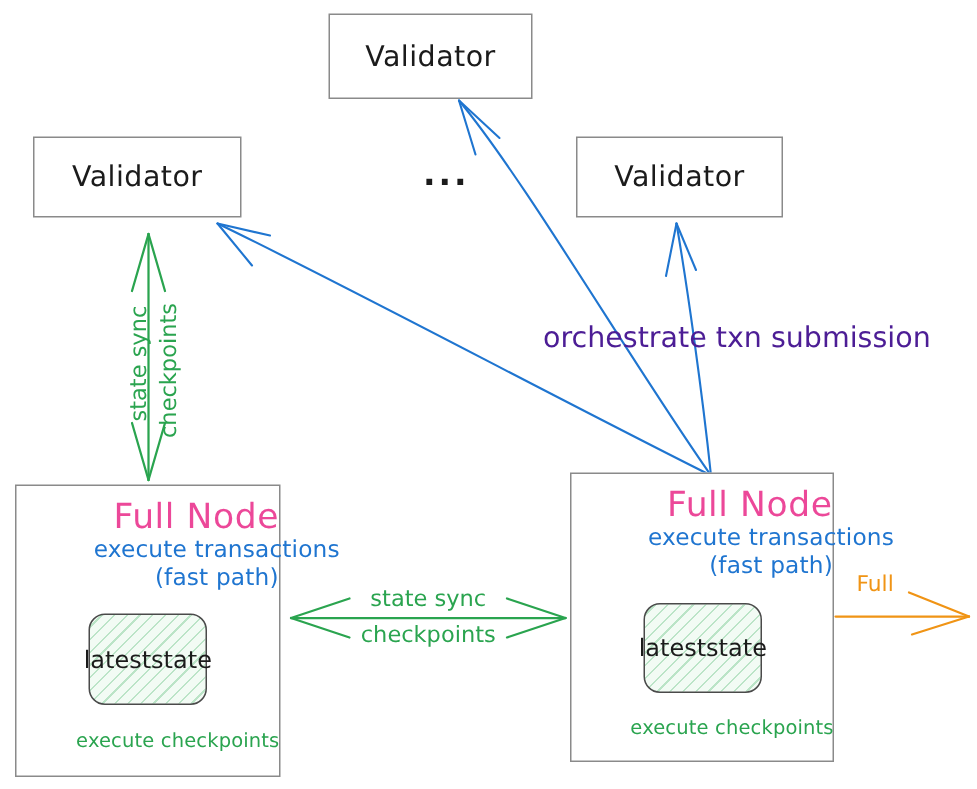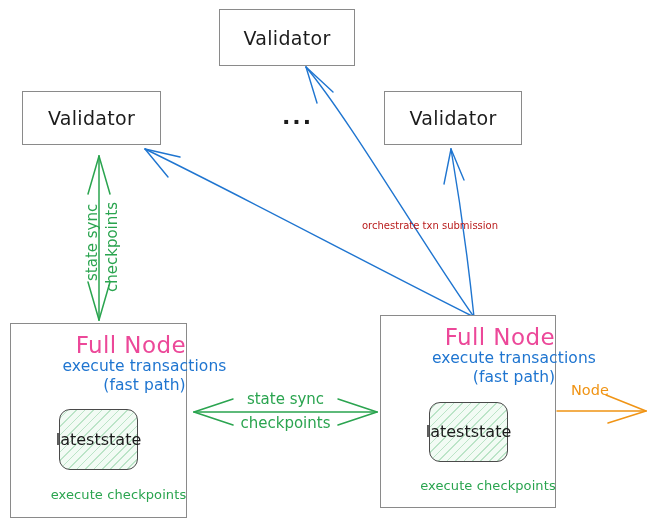--- a/index.html
+++ b/index.html
@@ -99,21 +99,21 @@
     font-weight: 700;
     letter-spacing: 2px;
     line-height: 10px;
   }
   .edge-label {
     position: absolute;
     text-align: center;
     line-height: 17px;
     white-space: nowrap;
   }
-  .edge-label.blue { color: #b91c1c; font-size: 10px; }
+  .edge-label.blue { color: #4c1d95; font-size: 19px; }
   .edge-label.green { color: #2aa44f; font-size: 15px; }
   .edge-label.orange { color: #f09415; font-size: 14.5px; }
   .rot-label {
     position: absolute;
     transform-origin: 0 0;
     transform: rotate(-90deg);
     color: #2aa44f;
     font-size: 15px;
     white-space: nowrap;
   }
@@ -206,15 +206,15 @@
   <div class="edge-label blue" style="left:362px; top:217px;">orchestrate txn submission</div>
 
   <div class="rot-label" style="left:83px; top:281px;">state sync</div>
 
   <div class="rot-label" style="left:103px; top:292px;">checkpoints</div>
 
   <div class="edge-label green" style="left:233px; top:391px; width:105px;">state sync</div>
 
   <div class="edge-label green" style="left:233px; top:415px; width:105px;">checkpoints</div>
 
-  <div class="edge-label orange" style="left:571px; top:382px;">Node</div>
+  <div class="edge-label orange" style="left:571px; top:382px;">Full</div>
 
 </div>
 
 </body></html>

